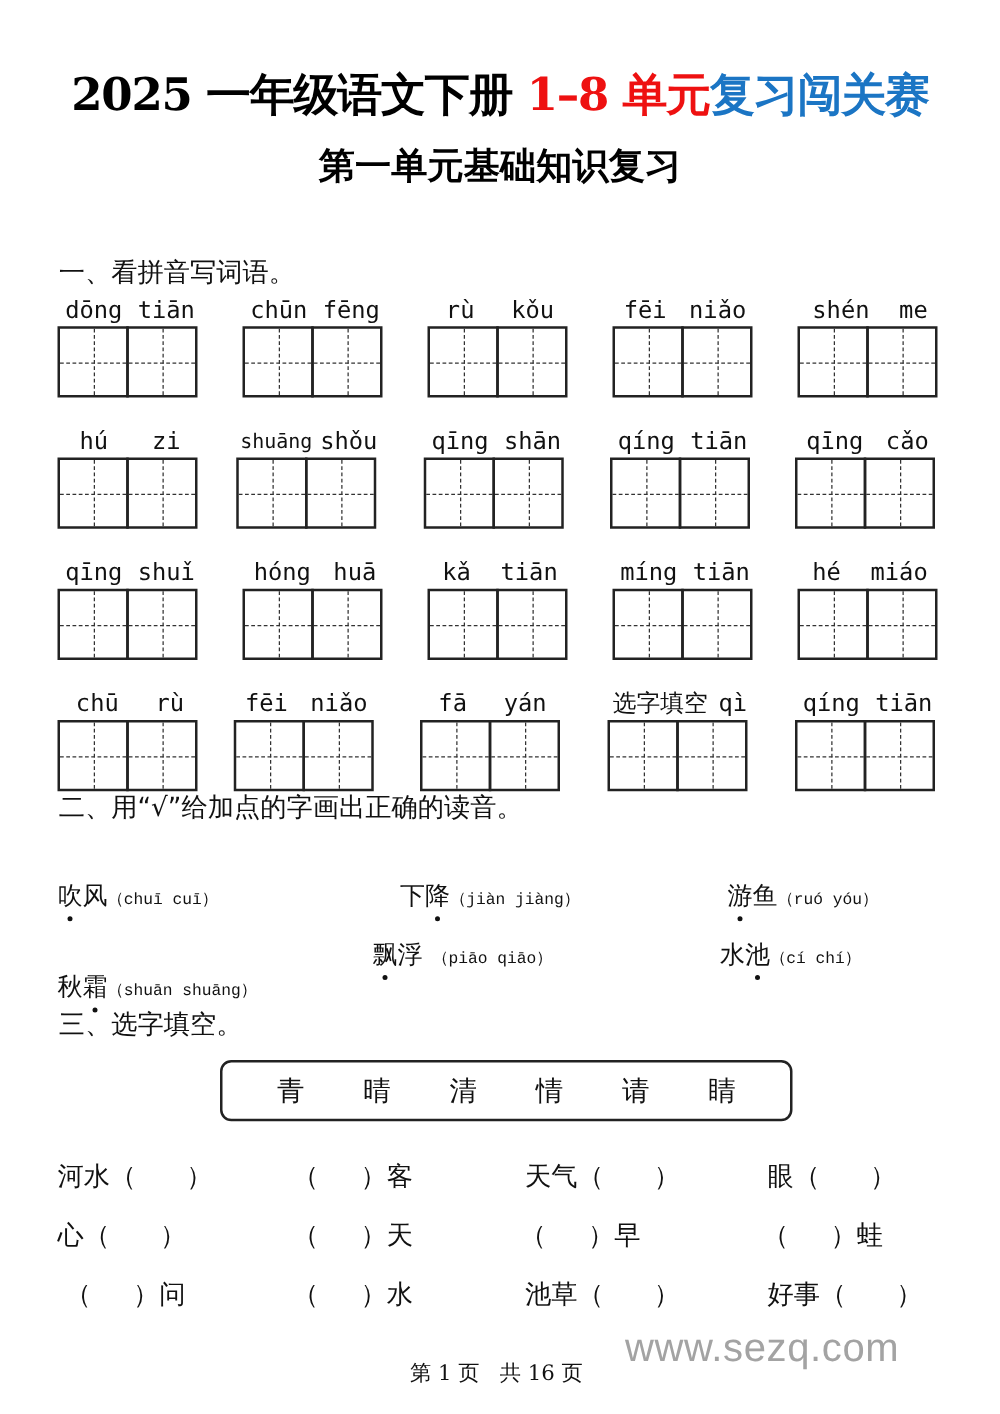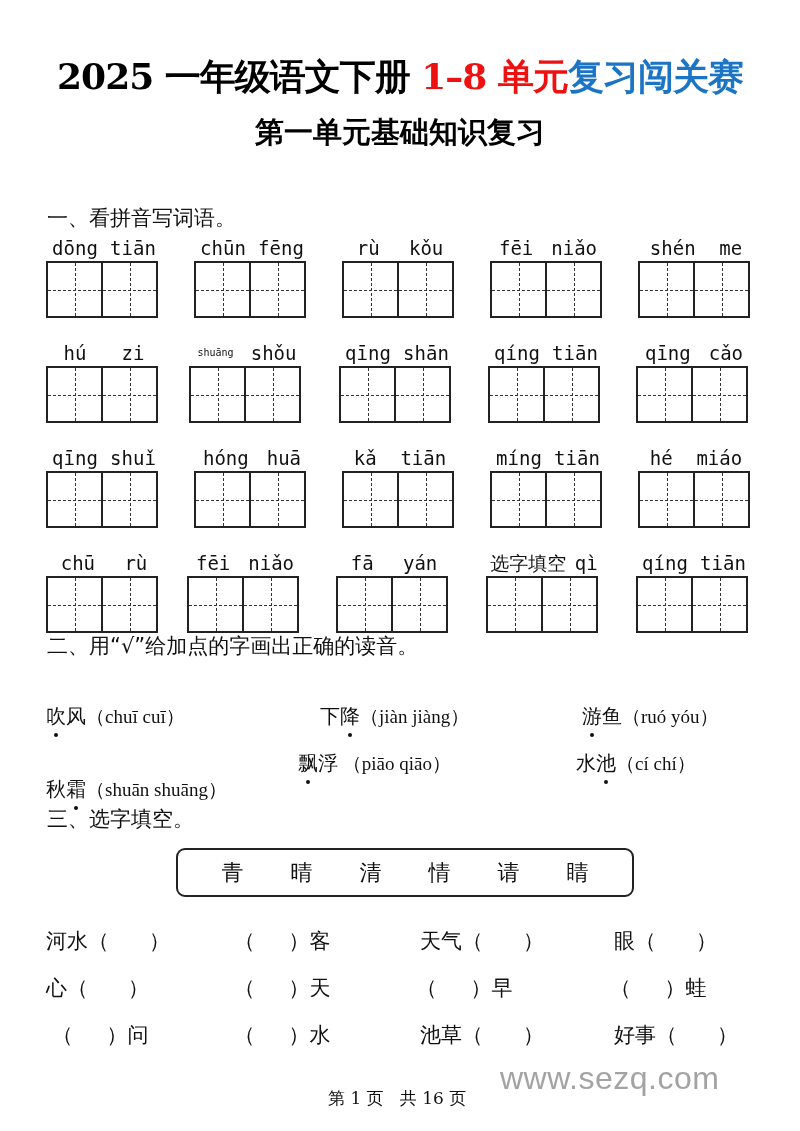--- a/index.html
+++ b/index.html
@@ -25,21 +25,21 @@
       font-family: "DejaVu Sans", "Liberation Sans", sans-serif;
       font-size: 21px; line-height: 28px; color: #111;
     }
 
     .word-group { position: absolute; width: 116px; }
     .word-group .pinyin {
       position: absolute; top: 0; left: 0; width: 100%; height: 26px;
       display: flex; justify-content: space-around; align-items: flex-end;
       font-family: "DejaVu Sans Mono", "Liberation Mono", monospace; font-size: 19px; line-height: 22px; color: #111;
     }
-    .word-group .pinyin .small { font-size: 10px; }
+    .word-group .pinyin .small { font-size: 16px; }
     .word-group .boxes {
       position: absolute; top: 28px; left: 0; display: flex;
     }
     .cell {
       position: relative; width: 57px; height: 57px; border: 2px solid #222;
     }
     .cell + .cell { margin-left: -2px; }
     .cell::before {
       content: ""; position: absolute; left: 0; right: 0; top: 50%;
       border-top: 1.5px dashed #333;
@@ -52,21 +52,21 @@
     .reading-item {
       position: absolute; font-size: 20px; line-height: 28px; white-space: nowrap;
       font-family: "DejaVu Serif", "Liberation Serif", serif;
     }
     .reading-item .word { position: relative; font-family: "DejaVu Sans", "Liberation Sans", sans-serif; }
     .reading-item .char { position: relative; display: inline-block; }
     .reading-item .char.dotted::after {
       content: ""; position: absolute; left: 50%; bottom: -7px; width: 4px; height: 4px;
       margin-left: -2px; background: #111; border-radius: 50%;
     }
-    .reading-item .choices { font-family: Liberation Serif, serif; font-size: 19px; text-align: center; }
+    .reading-item .choices { font-family: Liberation Mono, monospace; font-size: 13px; text-align: center; }
 
     .choice-box {
       position: absolute; left: 176px; top: 848px; width: 458px; height: 49px;
       border: 2px solid #222; border-radius: 9px;
       display: flex; justify-content: space-around; align-items: center; padding: 0 20px;
       font-family: "DejaVu Sans", "Liberation Sans", sans-serif; font-size: 22px;
     }
 
     .fill-item {
       position: absolute; font-family: "DejaVu Sans", "Liberation Sans", sans-serif;

